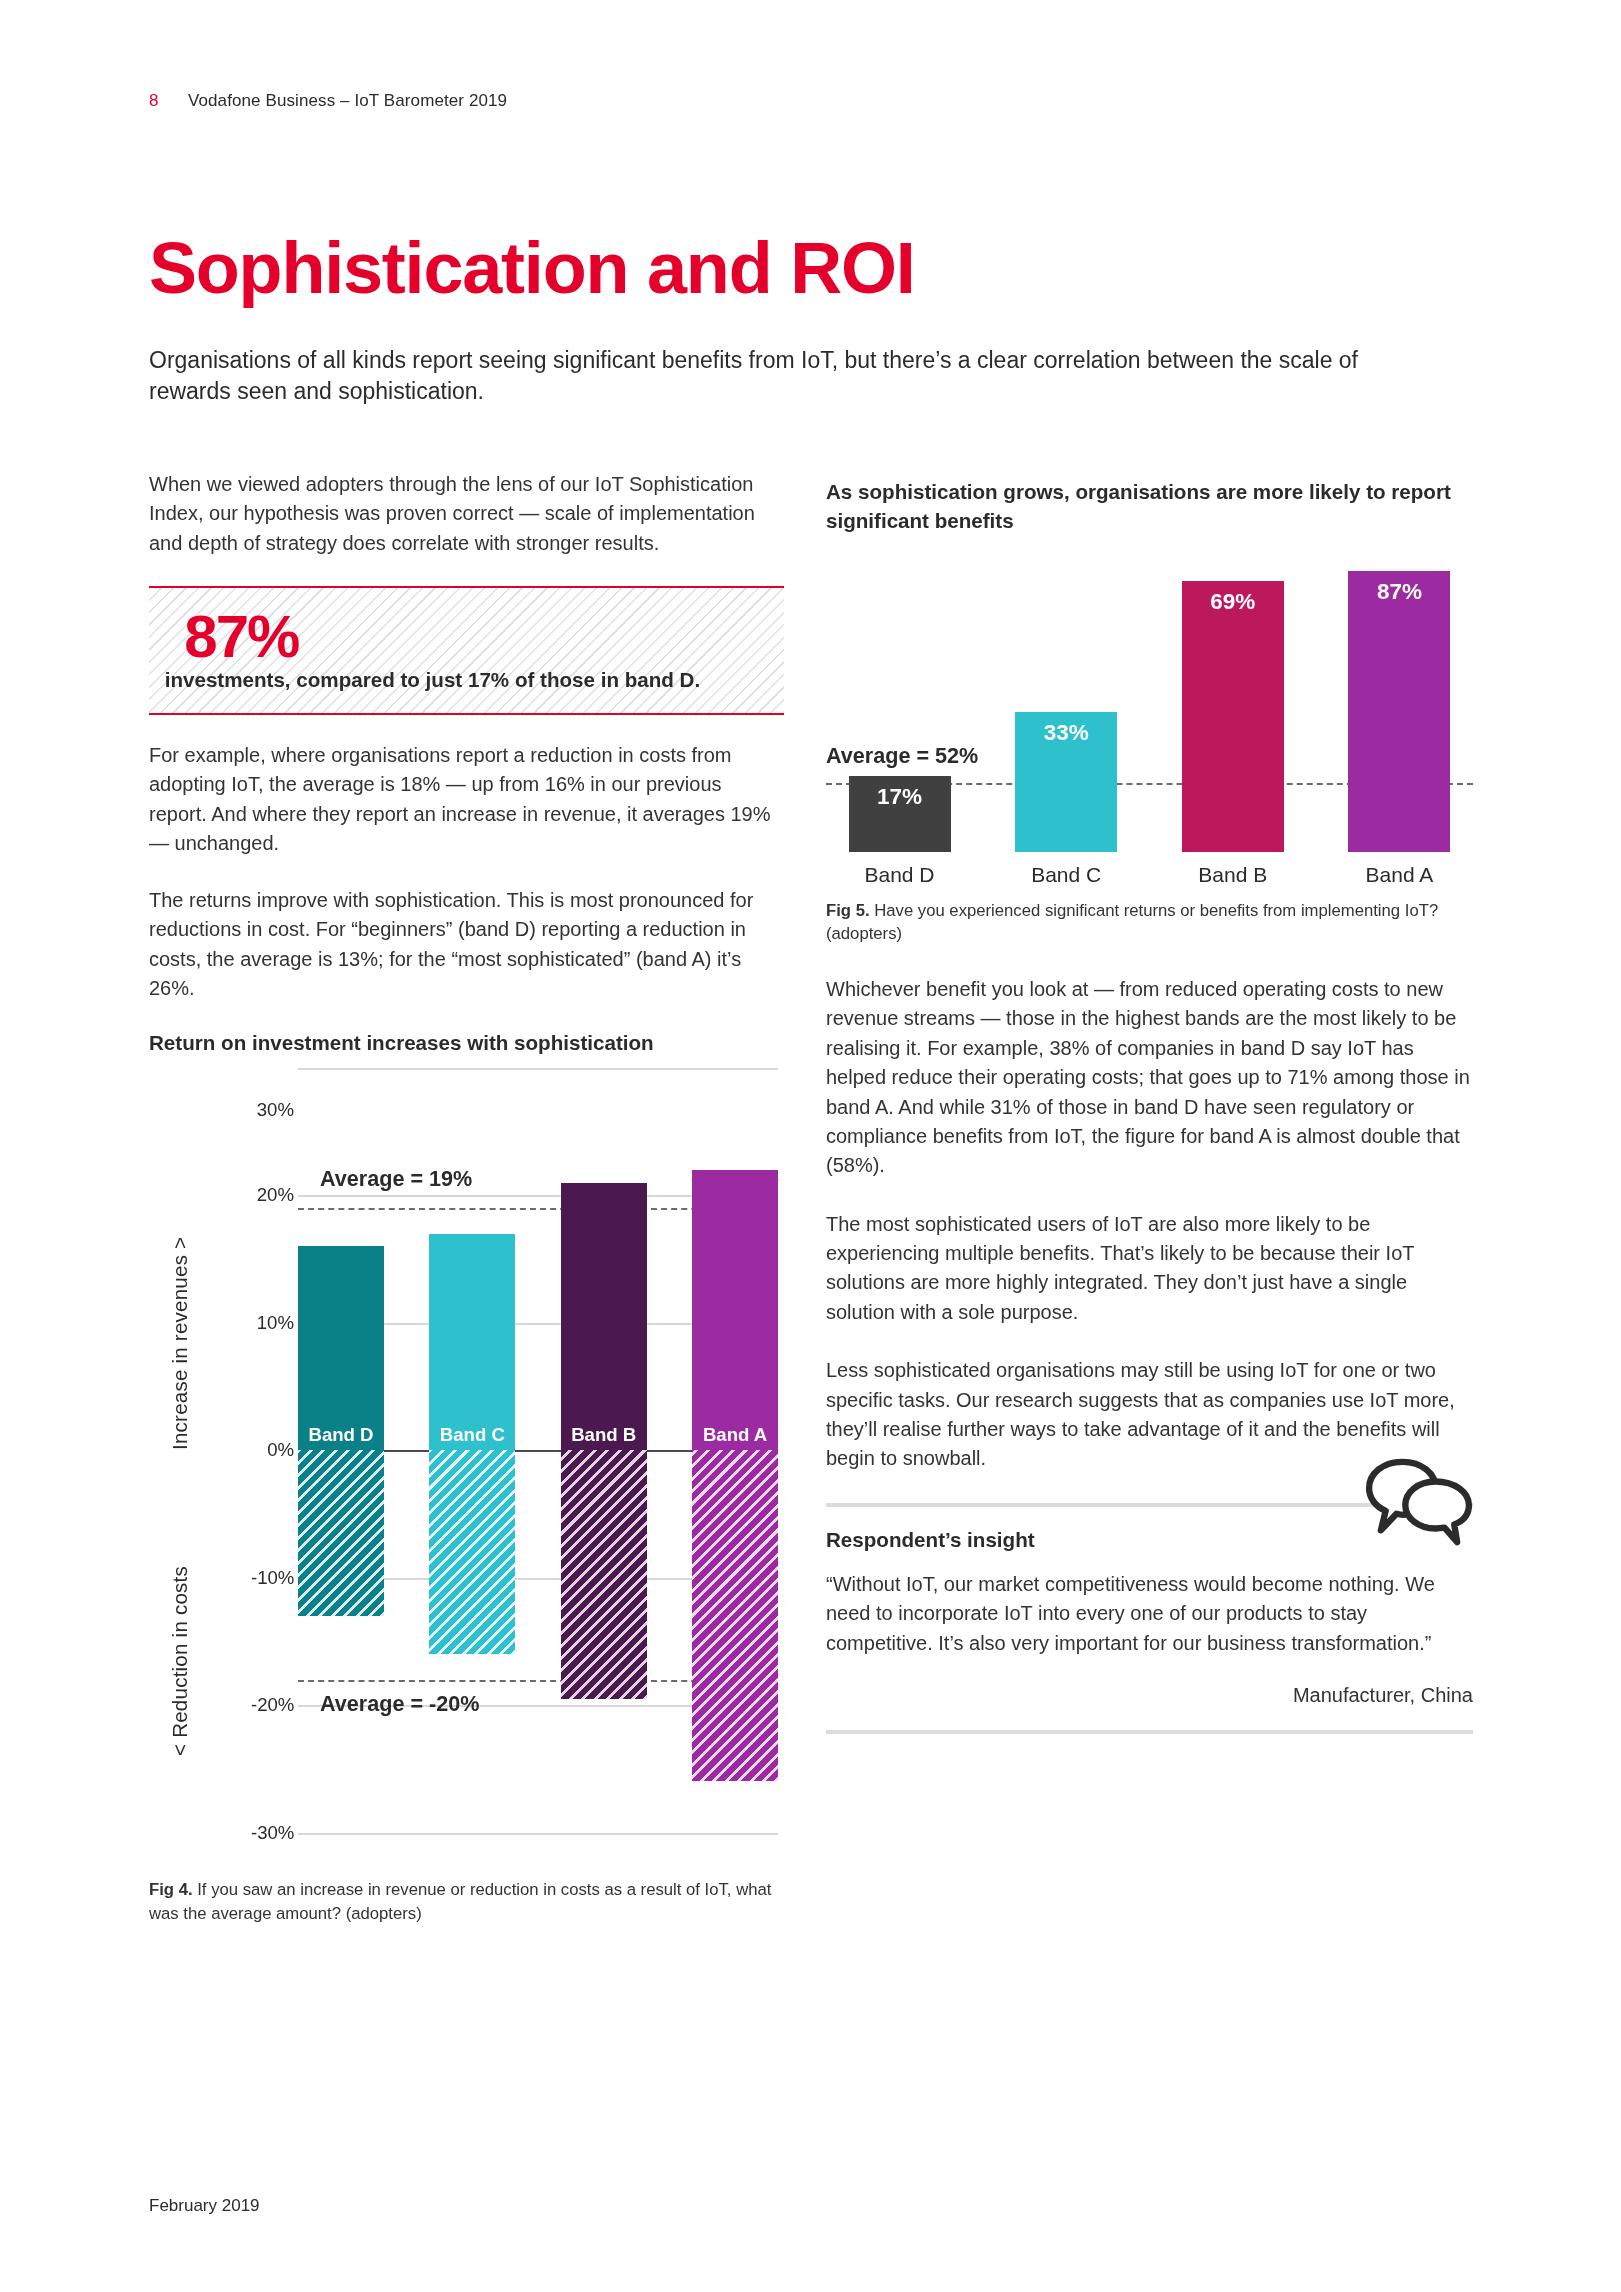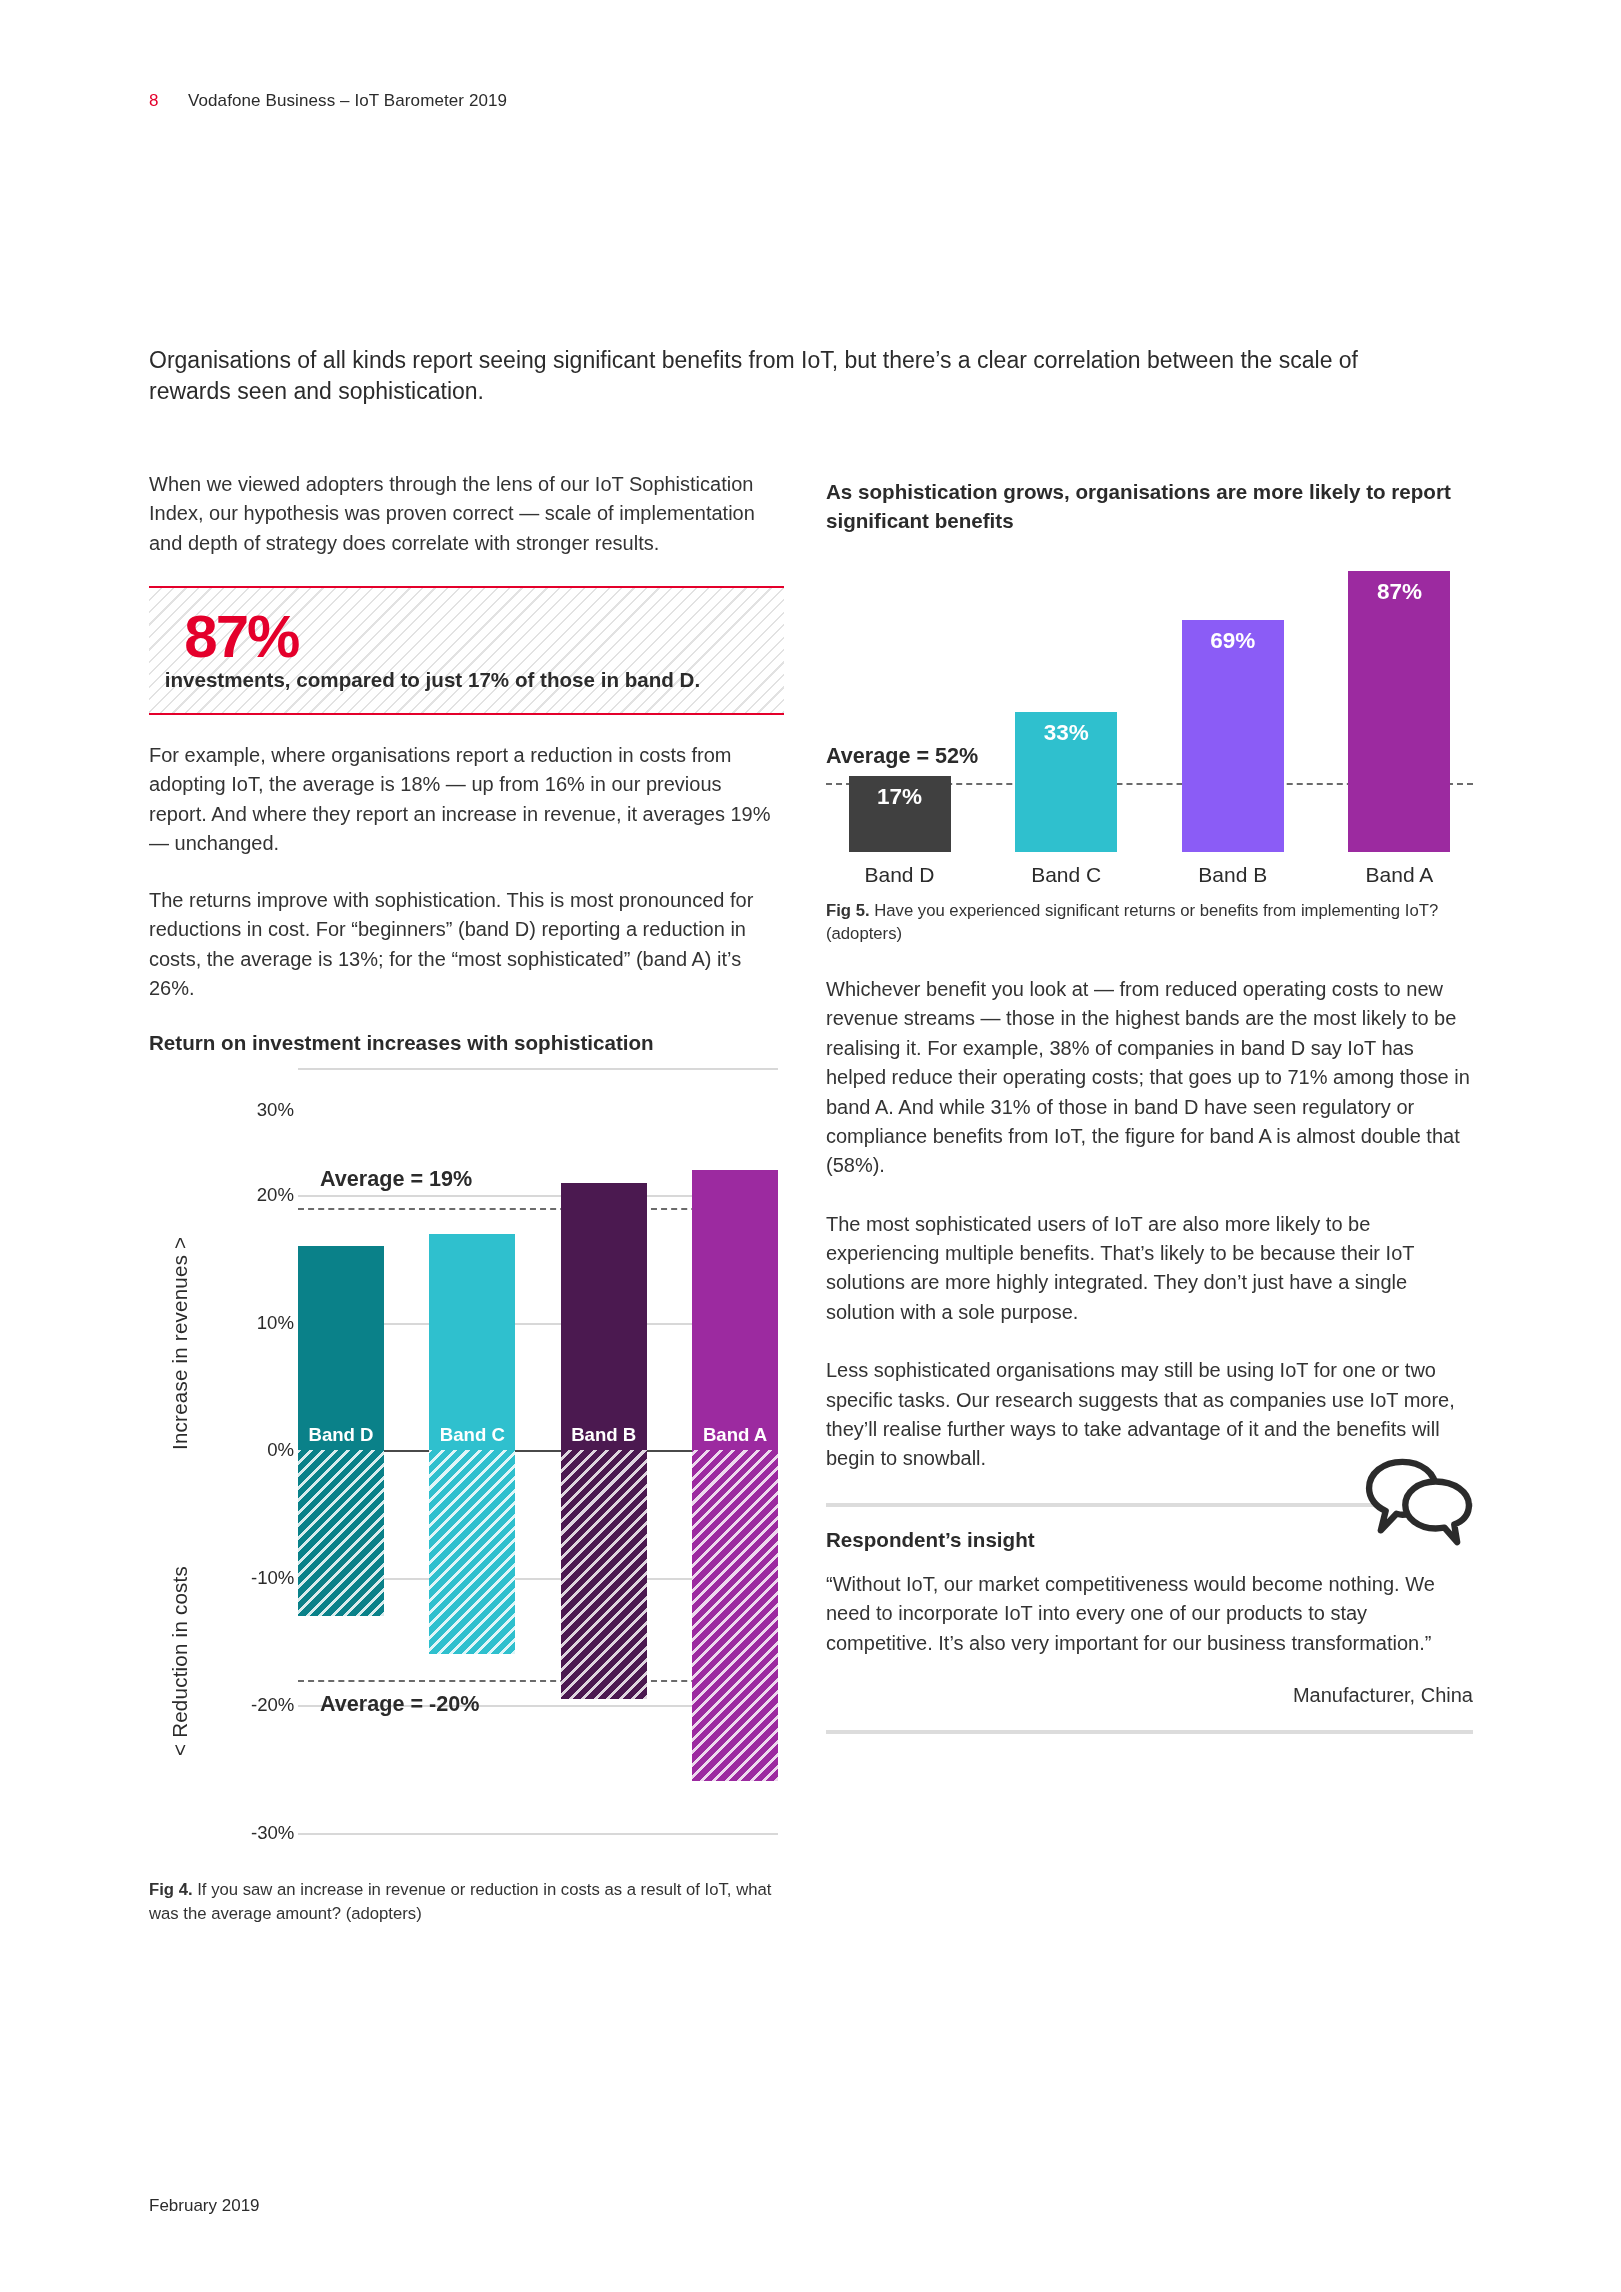--- a/index.html
+++ b/index.html
@@ -180,20 +180,21 @@
 </head>
 <body>
 
 <div class="page">
 
   <div class="running-head">
     <span class="pg">8</span>
     <span class="rh-txt">Vodafone Business – IoT Barometer 2019</span>
   </div>
 
+  <h1 class="page-title">Sophistication and ROI</h1>
 
   <div class="standfirst">Organisations of all kinds report seeing significant benefits from IoT, but there’s a clear correlation between the scale of rewards seen and sophistication.</div>
 
   <div class="col-left">
 
     <p class="body">When we viewed adopters through the lens of our IoT Sophistication Index, our hypothesis was proven correct — scale of implementation and depth of strategy does correlate with stronger results.</p>
 
     <div class="callout">
       <div class="callout-row">
         <div class="callout-pct">87%</div>
@@ -298,21 +299,21 @@
           </div>
         </div>
 
         <div class="fig5-col">
           <div class="fig5-bar" style="height:140px; background:#2fc0ce;">
             <span class="fig5-val">33%</span>
           </div>
         </div>
 
         <div class="fig5-col">
-          <div class="fig5-bar" style="height:232px; background:#8b5cf6;margin-top:34px;">
+          <div class="fig5-bar" style="height:271px; background:#be185d;margin-top:34px;">
             <span class="fig5-val">69%</span>
           </div>
         </div>
 
         <div class="fig5-col">
           <div class="fig5-bar" style="height:281px; background:#9c2aa0;">
             <span class="fig5-val">87%</span>
           </div>
         </div>
 

